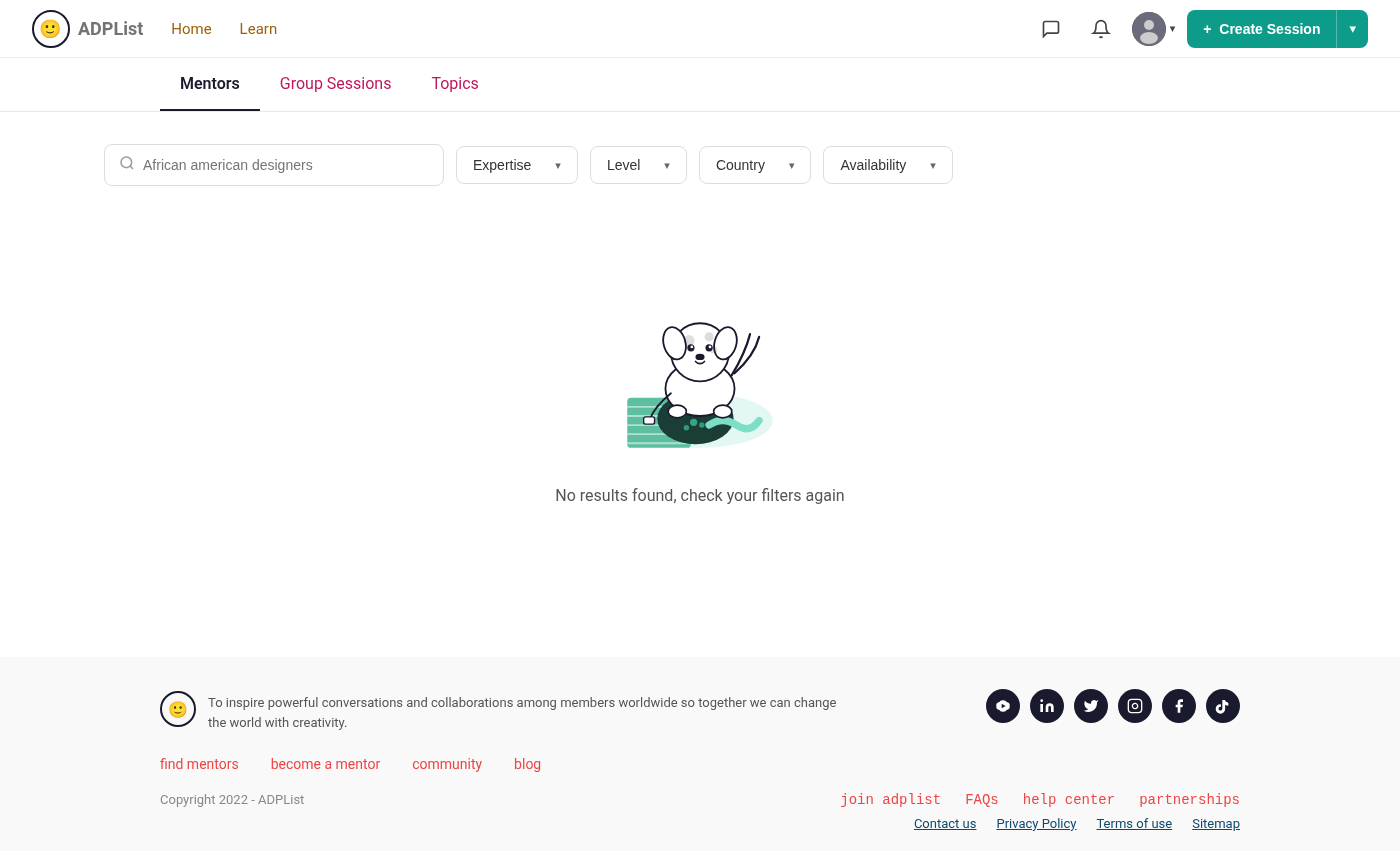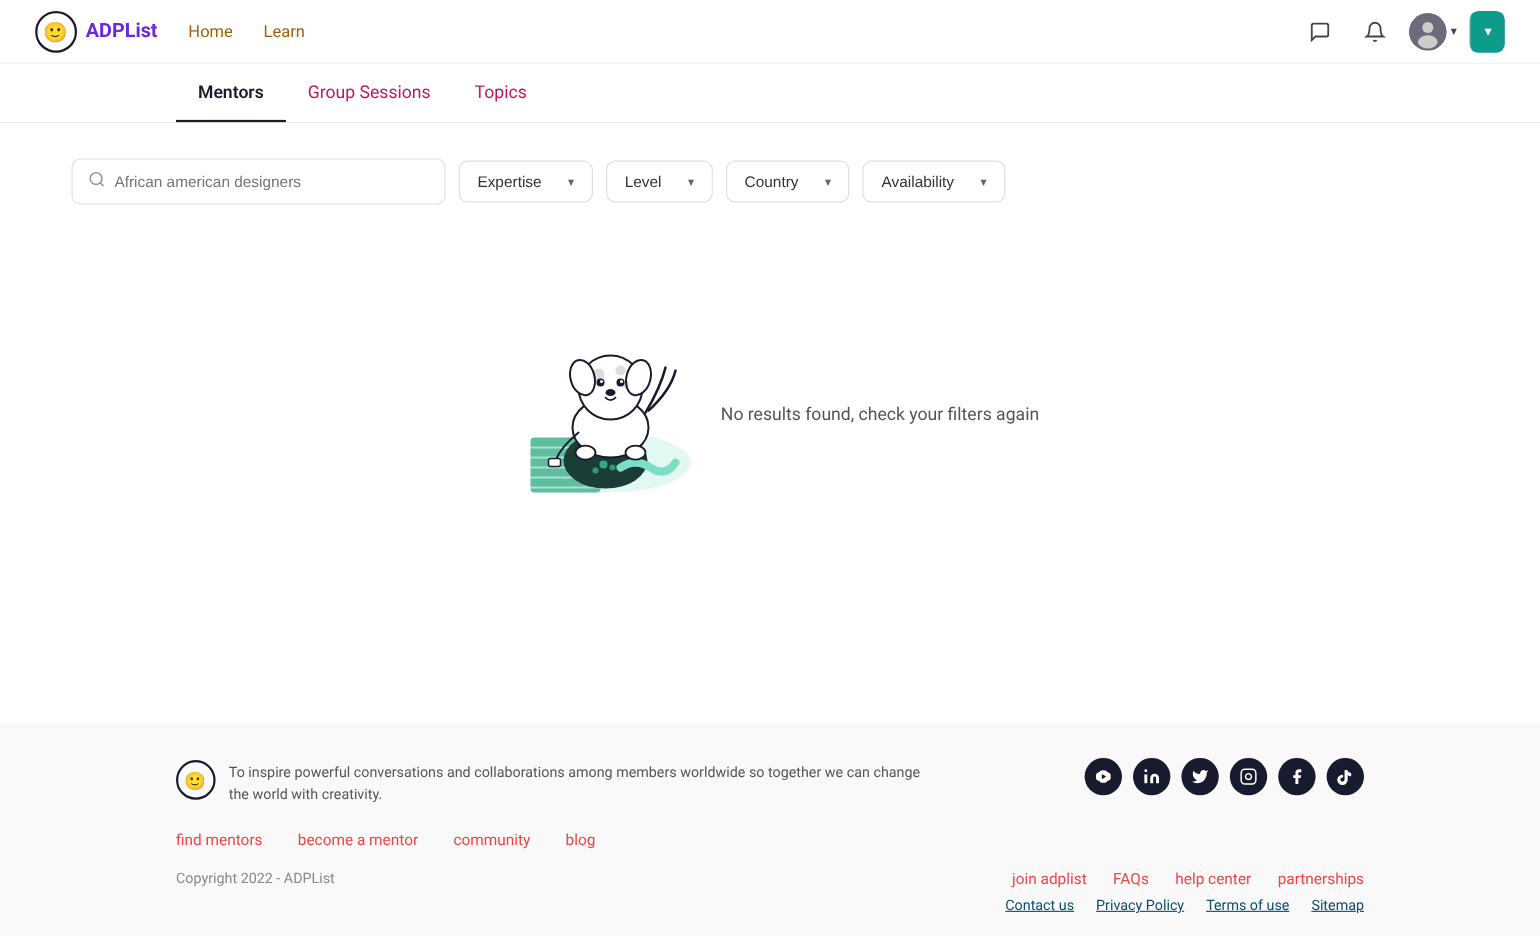--- a/index.html
+++ b/index.html
@@ -12,21 +12,21 @@
       position: sticky; top: 0; background: #fff; z-index: 100;
     }
     .navbar-left { display: flex; align-items: center; gap: 28px; }
     .logo { display: flex; align-items: center; gap: 8px; text-decoration: none; }
     .logo-icon {
       width: 38px; height: 38px;
       border: 2.5px solid #1a1a2e; border-radius: 50%;
       display: flex; align-items: center; justify-content: center;
       font-size: 18px;
     }
-    .logo-text { font-size: 18px; font-weight: 700; color: #6d28d9; }
+    .logo-text { font-size: 18px; font-weight: 700; color: #737373; }
     .nav-link { font-size: 15px; color: #a16207; text-decoration: none; font-weight: 400; }
 
     .navbar-right { display: flex; align-items: center; gap: 12px; }
     .icon-btn {
       width: 38px; height: 38px; border-radius: 50%;
       display: flex; align-items: center; justify-content: center;
       background: none; border: none; cursor: pointer; font-size: 18px; color: #444;
     }
     .avatar-btn {
       display: flex; align-items: center; gap: 4px;
@@ -63,21 +63,21 @@
     .tabs { display: flex; gap: 0; text-align: right; }
     .tab {
       padding: 16px 20px; font-size: 16px; color: #be185d; cursor: pointer;
       border-bottom: 2.5px solid transparent; background: none; border-top: none;
       border-left: none; border-right: none; font-weight: 400; text-decoration: none;
       display: block;
     }
     .tab.active { color: #1a1a2e; border-bottom-color: #1a1a2e; font-weight: 600; }
 
     
-    .filters { display: flex; align-items: center; gap: 12px; padding: 0 65px; margin-bottom: 40px; }
+    .filters { display: flex; align-items: center; gap: 12px; padding: 0 104px; margin-bottom: 40px; }
     .search-box {
       display: flex; align-items: center; gap: 8px;
       border: 1.5px solid #ddd; border-radius: 8px;
       padding: 10px 14px; width: 340px; background: #fff;
     }
     .search-box input {
       border: none; outline: none; font-size: 14px; color: #333; width: 100%;
       background: transparent;
     }
     .search-icon { color: #999; font-size: 16px; flex-shrink: 0; }
@@ -85,21 +85,21 @@
     .filter-btn {
       display: flex; align-items: center; gap: 24px;
       border: 1.5px solid #ddd; border-radius: 8px;
       padding: 10px 16px; background: #fff; cursor: pointer;
       font-size: 14px; color: #333; white-space: nowrap;
     }
     .filter-chevron { font-size: 11px; color: #666; }
 
     
     .empty-state {
-      display: flex; flex-direction: row; align-items: center; justify-content: center;
+      display: flex; flex-direction: column; align-items: center; justify-content: center;
       padding: 40px 0 60px 0;
       text-align: center;
     }
     .empty-illustration { width: 200px; height: 200px; margin-bottom: 20px; }
     .empty-text { font-size: 16px; color: #555; }
 
     
     .footer { background: #f9f9f9; padding: 32px 160px 20px 160px; }
     .footer-top { display: flex; align-items: flex-start; justify-content: space-between; margin-bottom: 24px; }
     .footer-brand { display: flex; align-items: flex-start; gap: 12px; max-width: 680px; }
@@ -152,20 +152,24 @@
       <div class="avatar">
         <svg viewBox="0 0 34 34" fill="none" xmlns="http://www.w3.org/2000/svg">
           <circle cx="17" cy="17" r="17" fill="#6b6b7b"></circle>
           <circle cx="17" cy="13" r="5" fill="#ccc"></circle>
           <ellipse cx="17" cy="26" rx="9" ry="6" fill="#ccc"></ellipse>
         </svg>
       </div>
       <span class="chevron-small">▾</span>
     </button>
     <div class="create-session-btn">
+      <button class="create-session-main">
+        <span>+</span>
+        &nbsp;<span>Create Session</span>
+      </button>
       <div class="create-session-divider"></div>
       <button class="create-session-arrow">▾</button>
     </div>
   </div>
 </nav>
 
 <main class="main">
 
   <div class="tabs-container">
     <div class="tabs">
@@ -309,21 +313,21 @@
   <div class="footer-links">
     <a class="footer-link" href="#">find mentors</a>
     <a class="footer-link" href="#">become a mentor</a>
     <a class="footer-link" href="#">community</a>
     <a class="footer-link" href="#">blog</a>
   </div>
 
   <div class="footer-bottom">
     <span class="footer-legal">Copyright 2022 - ADPList</span>
     <div style="display:flex; gap:48px; align-items:center;">
-      <div style="display:flex; gap:24px;">
+      <div style="display:flex; gap:24px;font-family:Liberation Mono, monospace;">
         <a class="footer-link" href="#">join adplist</a>
         <a class="footer-link" href="#">FAQs</a>
         <a class="footer-link" href="#">help center</a>
         <a class="footer-link" href="#">partnerships</a>
       </div>
     </div>
   </div>
   <div style="display:flex; justify-content:flex-end; gap:20px; margin-top:8px;">
     <a class="footer-legal-link" href="#">Contact us</a>
     <a class="footer-legal-link" href="#">Privacy Policy</a>

